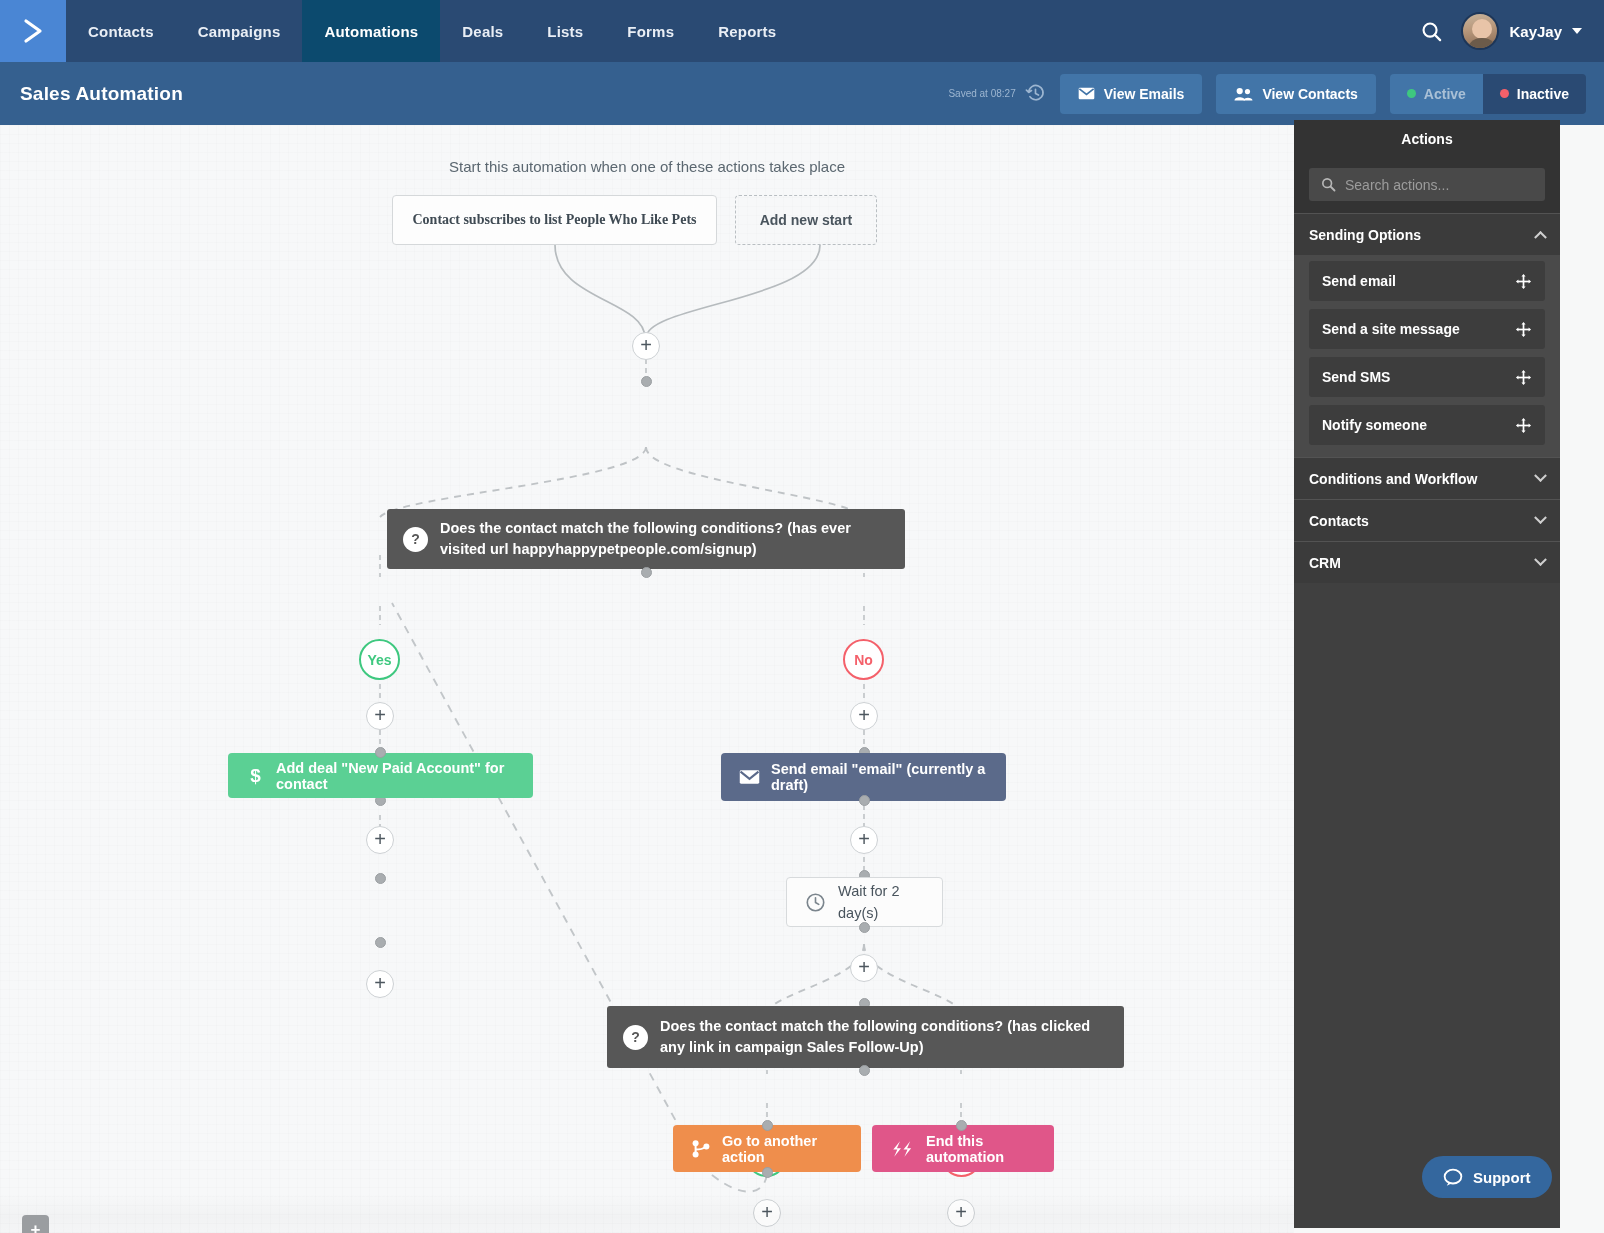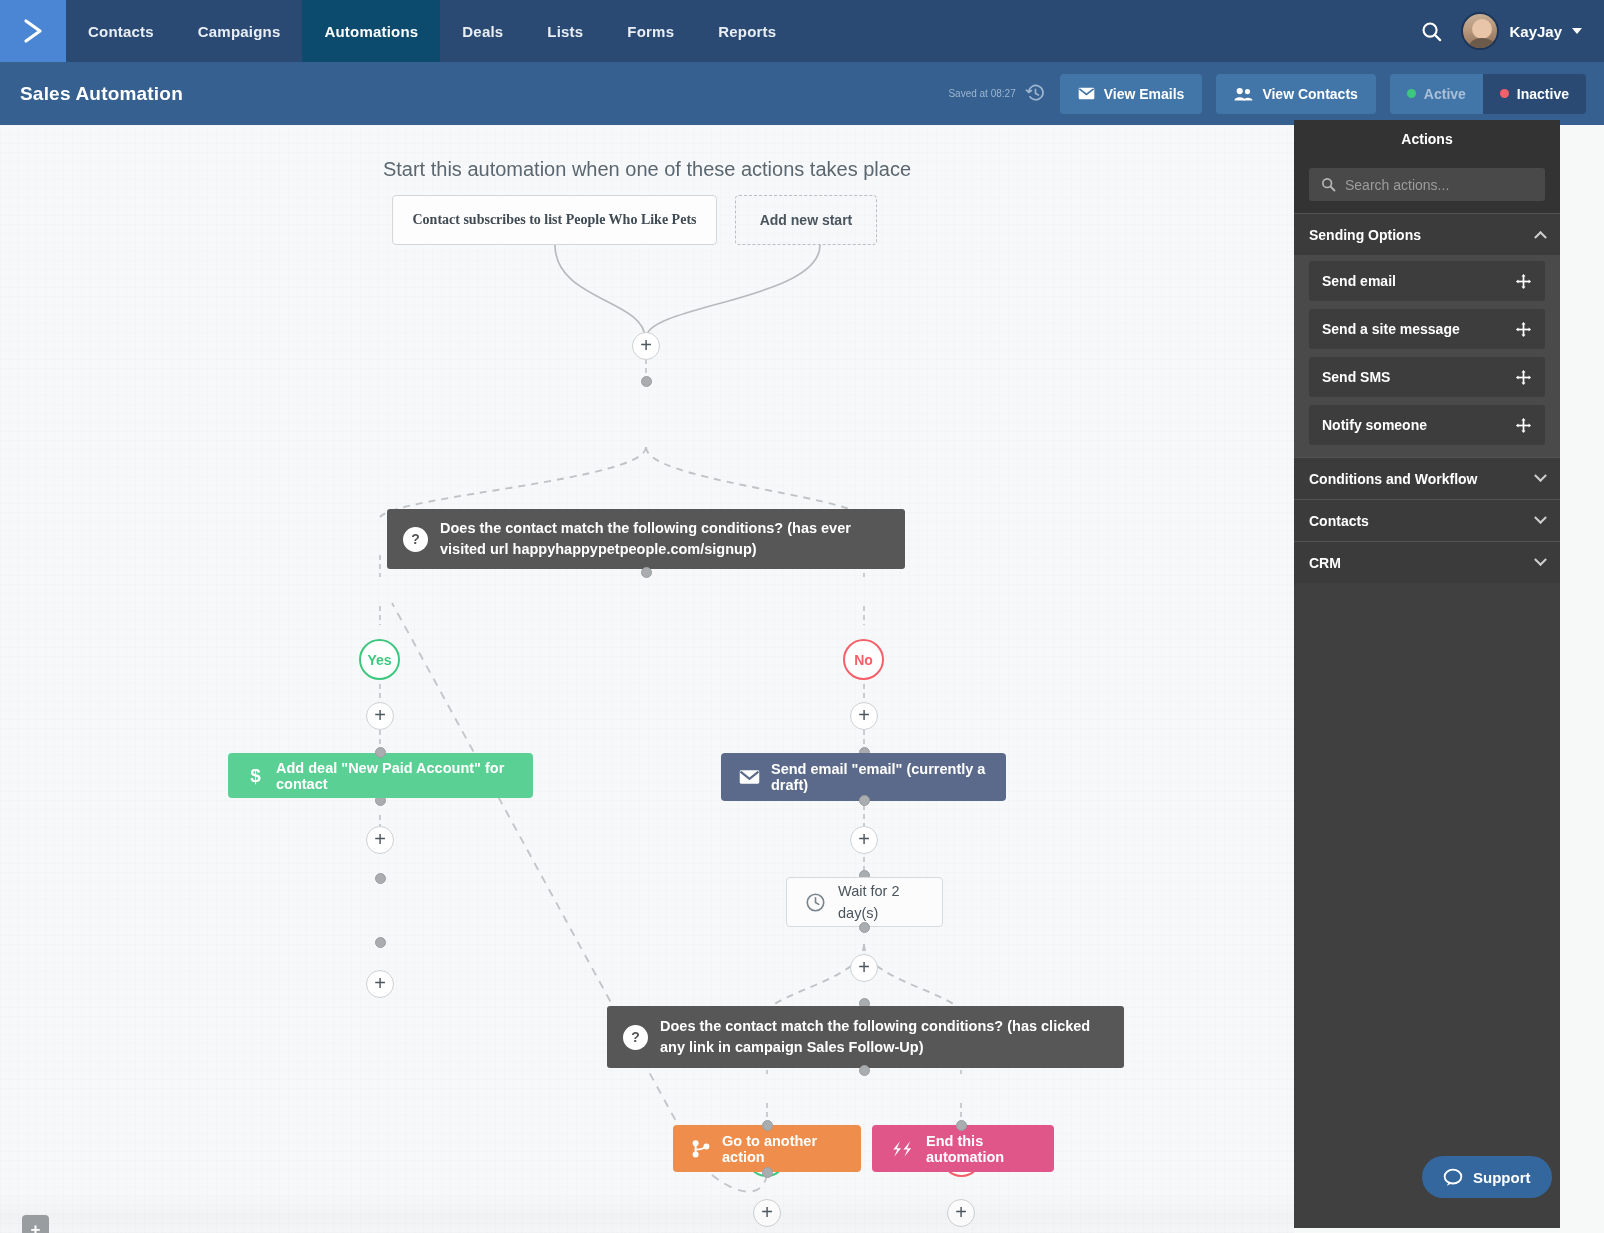--- a/index.html
+++ b/index.html
@@ -114,21 +114,21 @@
     position:absolute; left:0; bottom:0; width:1294px; height:40px;
     background:linear-gradient(180deg, rgba(0,0,0,0) 0%, rgba(0,0,0,.022) 60%, rgba(0,0,0,.012) 100%);
     pointer-events:none;
   }
   #wires { position:absolute; left:0; top:0; width:1294px; height:1108px; }
 
   .abs { position:absolute; }
 
   #start-label {
     left:0; top:33px; width:1294px;
-    text-align:center; color:#5b6770; font-size:20px;
+    text-align:center; color:#5b6770; font-size:15px;
   }
   #start-box {
     left:392px; top:70px; width:325px; height:50px;
     background:#fdfdfd; border:1px solid #d5d8da; border-radius:4px;
     display:flex; align-items:center; justify-content:center;
     font-size:14px; font-weight:bold; color:#3f4a53; cursor:pointer;font-family:Liberation Serif, serif;
   }
   #add-start-box {
     left:735px; top:70px; width:142px; height:50px;
     background:transparent; border:1px dashed #b9bec2; border-radius:4px;

